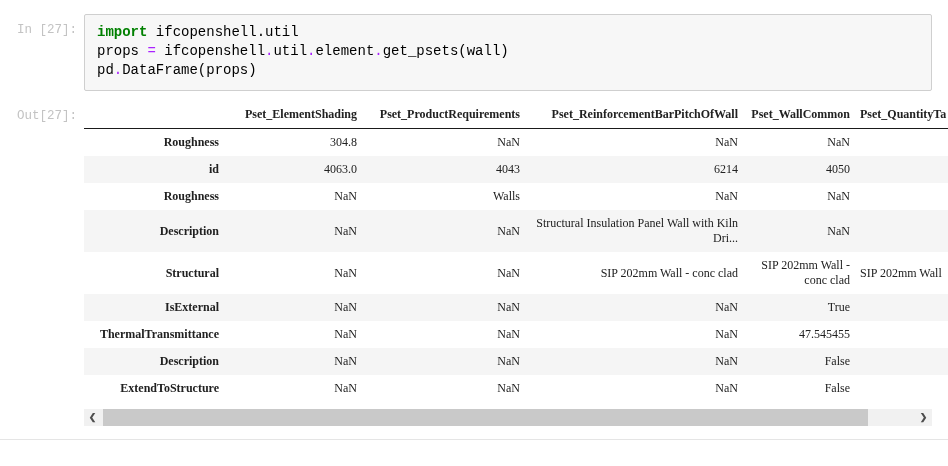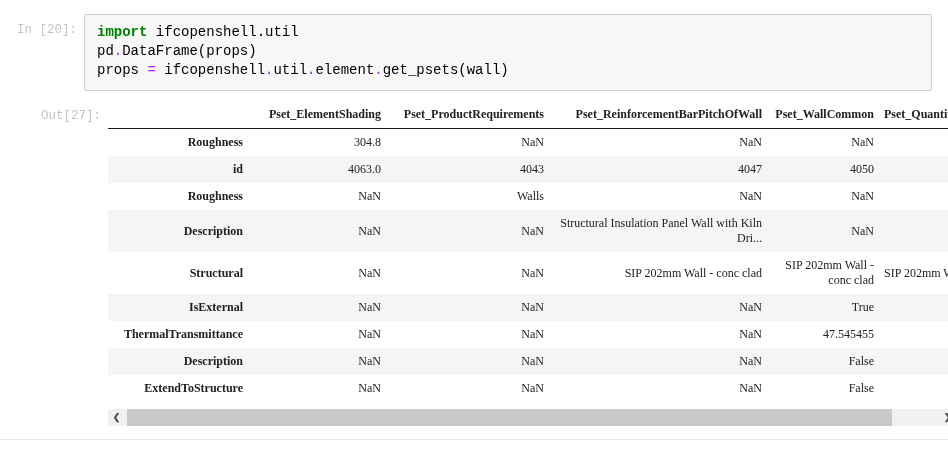--- a/index.html
+++ b/index.html
@@ -26,21 +26,21 @@
   .input-area{width:848px;flex:0 0 848px;background:var(--cell-bg);
     border:1px solid var(--cell-border);border-radius:2px;
     padding:8px 10px 10px 12px;
     font-family:"Liberation Mono",monospace;font-size:14px;line-height:19px;
     color:#000;cursor:text;}
   .code-line{white-space:pre;}
   .tok-kw{color:var(--keyword-green);font-weight:bold;}
   .tok-op{color:var(--operator-purple);}
   .tok-plain{color:#000;}
 
-  .output-row{margin-top:12px;padding-left:24px;}
+  .output-row{margin-top:12px;}
   .output-row .prompt{padding-top:6px;}
   .output-content{width:864px;flex:0 0 864px;font-family:Liberation Serif, serif;}
   .table-clip{width:864px;overflow:hidden;}
   table.dataframe{border-collapse:collapse;font-size:12px;color:#212121;
     line-height:15px;}
   .dataframe th,.dataframe td{padding:6px 5px;vertical-align:middle;
     text-align:right;}
   .dataframe thead th{font-weight:bold;white-space:nowrap;
     border-bottom:1px solid var(--header-rule);padding:4px 5px 6px 5px;}
   .dataframe tbody th{font-weight:bold;white-space:nowrap;margin-top:48px;}
@@ -62,25 +62,25 @@
   .sb-thumb{position:absolute;left:2px;top:0;height:17px;width:94%;
     background:var(--thumb);}
   .bottom-divider{width:948px;border-top:1px solid #e5e5e5;margin-top:13px;}
 </style>
 </head>
 <body>
 
 <div class="notebook">
 
   <div class="cell-row input-row">
-    <div class="prompt">In [20]:</div>
+    <div class="prompt">In [27]:</div>
     <div class="input-area">
         <div class="code-line"><span class="tok-kw">import</span><span class="tok-plain"> ifcopenshell.util</span></div>
+        <div class="code-line"><span class="tok-plain">props </span><span class="tok-op">=</span><span class="tok-plain"> ifcopenshell</span><span class="tok-op">.</span><span class="tok-plain">util</span><span class="tok-op">.</span><span class="tok-plain">element</span><span class="tok-op">.</span><span class="tok-plain">get_psets(wall)</span></div>
         <div class="code-line"><span class="tok-plain">pd</span><span class="tok-op">.</span><span class="tok-plain">DataFrame(props)</span></div>
-        <div class="code-line"><span class="tok-plain">props </span><span class="tok-op">=</span><span class="tok-plain"> ifcopenshell</span><span class="tok-op">.</span><span class="tok-plain">util</span><span class="tok-op">.</span><span class="tok-plain">element</span><span class="tok-op">.</span><span class="tok-plain">get_psets(wall)</span></div>
       </div>
   </div>
 
   <div class="cell-row output-row">
     <div class="prompt">Out[27]:</div>
     <div class="output-content">
       <div class="table-clip">
         <table class="dataframe">
           <thead>
             <tr>
@@ -98,21 +98,21 @@
                 <td>304.8</td>
                 <td>NaN</td>
                 <td>NaN</td>
                 <td>NaN</td>
                 <td></td>
               </tr>
               <tr>
                 <th>id</th>
                 <td>4063.0</td>
                 <td>4043</td>
-                <td>4047</td>
+                <td>6214</td>
                 <td>4050</td>
                 <td></td>
               </tr>
               <tr>
                 <th>Roughness</th>
                 <td>NaN</td>
                 <td>Walls</td>
                 <td>NaN</td>
                 <td>NaN</td>
                 <td></td>

